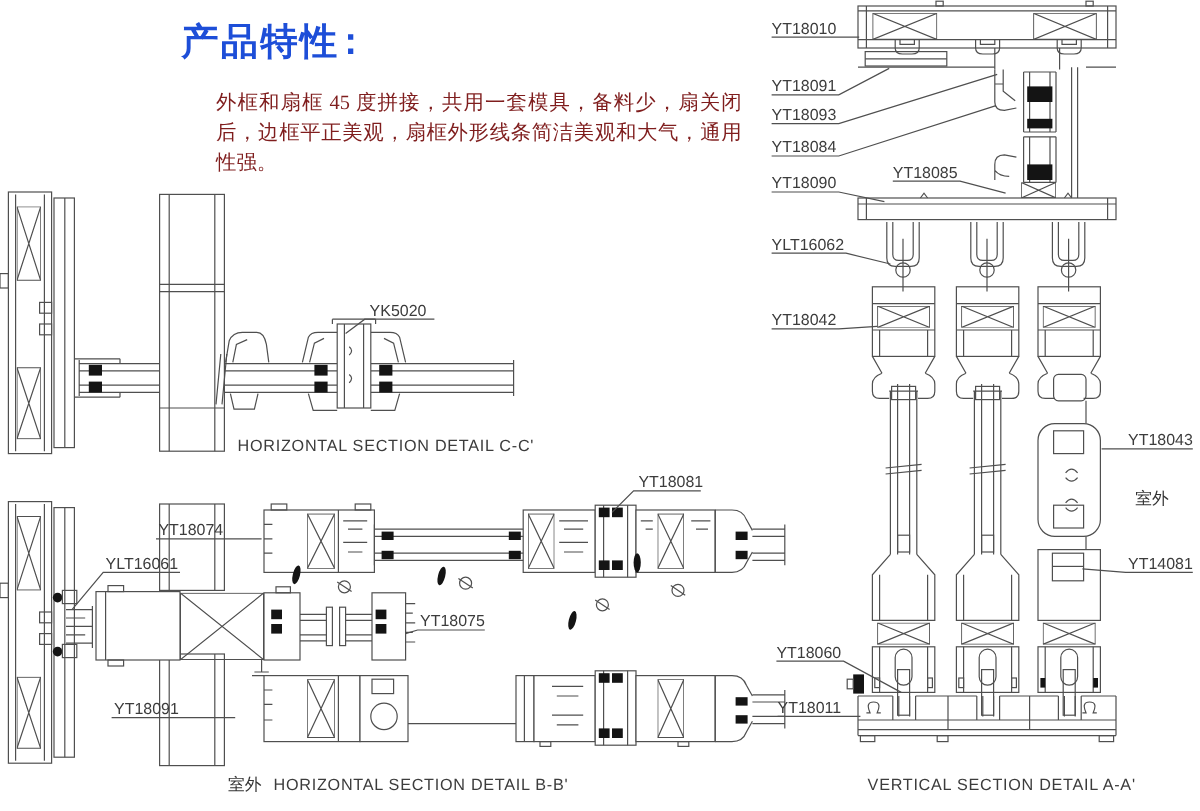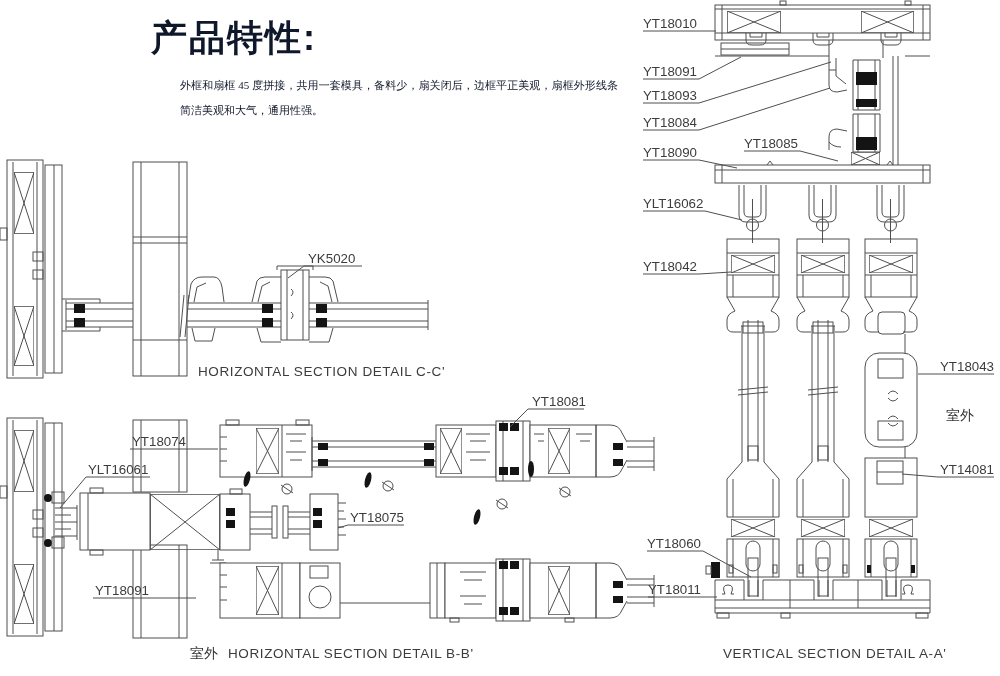--- a/index.html
+++ b/index.html
@@ -1,21 +1,21 @@
 <!DOCTYPE html>
 <html><head>
 <meta charset="utf-8">
 <style>
   html,body{margin:0;padding:0;background:#fff;}
   .canvas{position:relative;width:1000px;height:676px;background:#ffffff;overflow:hidden;
           font-family:"Liberation Sans",sans-serif;}
-  .title{position:absolute;left:151px;top:14px;font-size:36px;font-weight:bold;
-         color:#0f172a;letter-spacing:2px;font-family:Liberation Sans, sans-serif;}
-  .para{position:absolute;left:180px;top:73px;width:438px;font-size:11px;line-height:25px;
-        color:#0f172a;font-family:"Liberation Serif",serif;text-align:justify;}
+  .title{position:absolute;left:151px;top:14px;font-size:31px;font-weight:bold;
+         color:#1d4ed8;letter-spacing:2px;font-family:Liberation Mono, monospace;}
+  .para{position:absolute;left:180px;top:73px;width:438px;font-size:17px;line-height:25px;
+        color:#7f1d1d;font-family:"Liberation Serif",serif;text-align:justify;}
   svg.dwgsvg{position:absolute;left:0;top:0;}
   .dwg{stroke:#4f4f4f;stroke-width:1;fill:none;}
   .dwg .wh{fill:#ffffff;}
   .dwg .blk{fill:#141414;stroke:none;}
   .dwg text{stroke:none;}
   .lbl{font-size:13.3px;fill:#3c3c3c;font-family:"Liberation Sans",sans-serif;}
   .cap{font-size:13.5px;fill:#3c3c3c;letter-spacing:.6px;font-family:"Liberation Sans",sans-serif;}
   .cjk{font-size:14px;fill:#333;font-family:"Liberation Sans",sans-serif;}
 </style>
 </head>

